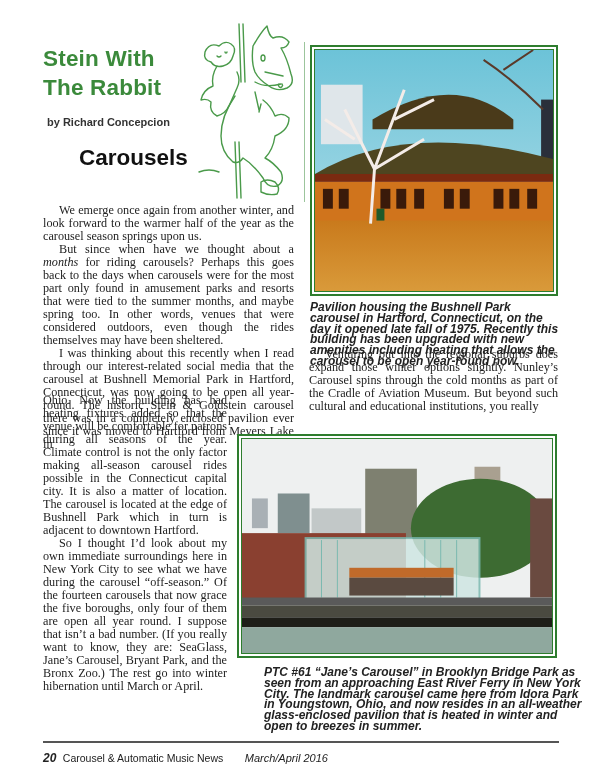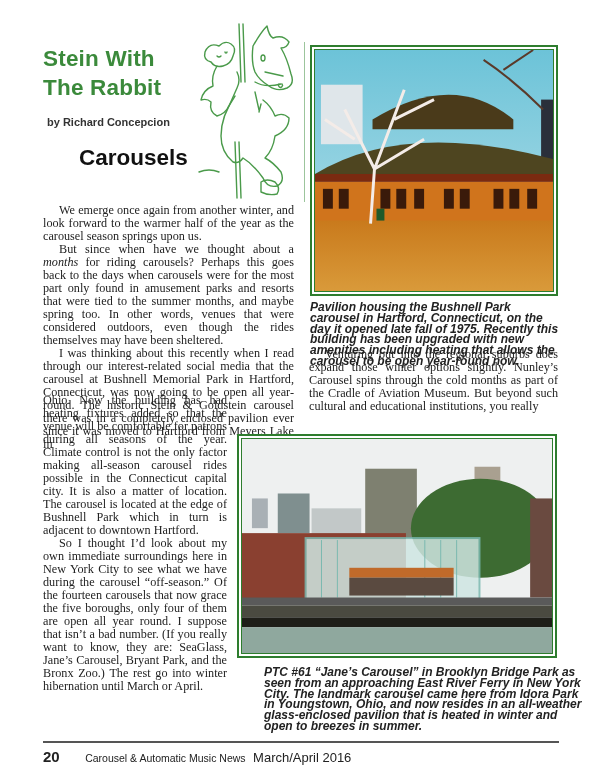--- a/index.html
+++ b/index.html
@@ -23,23 +23,23 @@
   .photo2 { left: 237px; top: 434px; width: 320px; height: 224px; }
 
   .caption { position: absolute; font-family: "Liberation Sans", sans-serif; font-style: italic; font-weight: bold; font-size: 12px; line-height: 10.8px; color: #222; }
   .caption1 { left: 310px; top: 302px; width: 250px; }
   .caption2 { left: 240px; top: 667px; width: 320px; margin-left: 24px; }
 
   .col-right { position: absolute; left: 309px; top: 348px; width: 249px; }
 
   .footer-rule { position: absolute; left: 43px; top: 741px; width: 516px; height: 2px; background: #555; }
   .footer { position: absolute; left: 43px; top: 748px; font-family: "Liberation Sans", sans-serif; color: #222; white-space: nowrap; }
-  .footer .page-num { font-weight: bold; font-size: 15px; }
-  .footer .mag { font-size: 10.5px; margin-left: 21px; }
-  .footer .issue { font-size: 13px; margin-left: 3px; }
+  .footer .page-num { font-weight: bold; font-size: 12px; font-style: italic; }
+  .footer .mag { font-size: 10.5px; margin-left: 2px; }
+  .footer .issue { font-size: 11px; margin-left: 17px; font-style: italic; }
 </style>
 </head>
 <body>
 
 <div class="kicker">
   <div>Stein With</div>
   <div>The Rabbit</div>
 </div>
 <div class="byline">by Richard Concepcion</div>
 <div class="headline">

